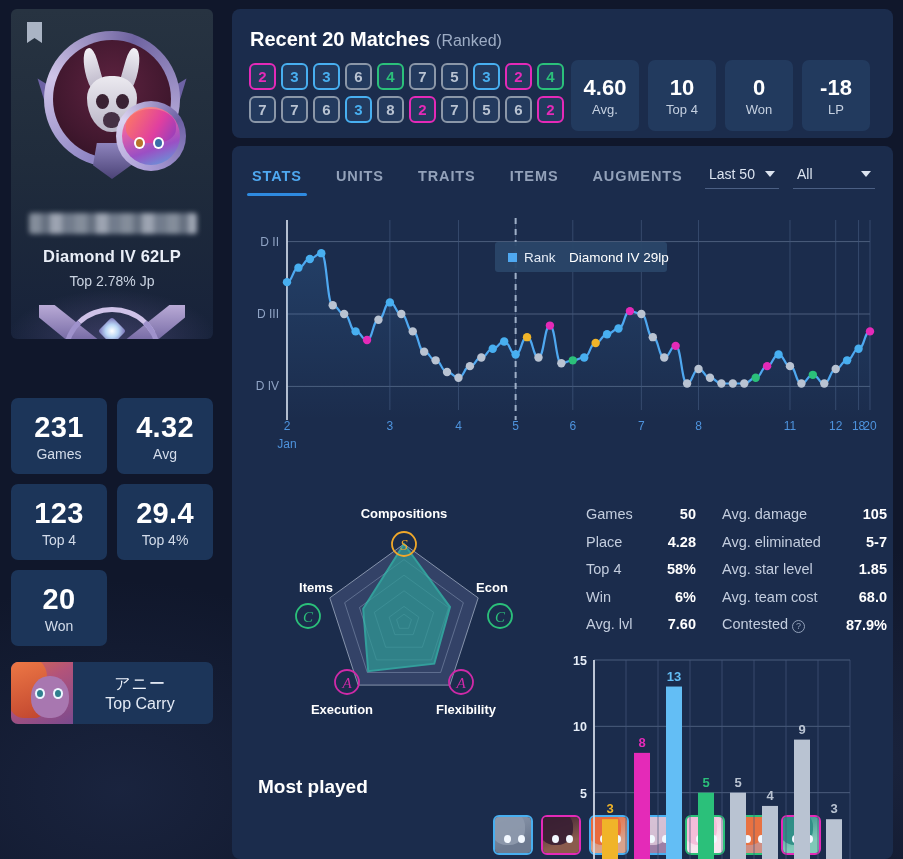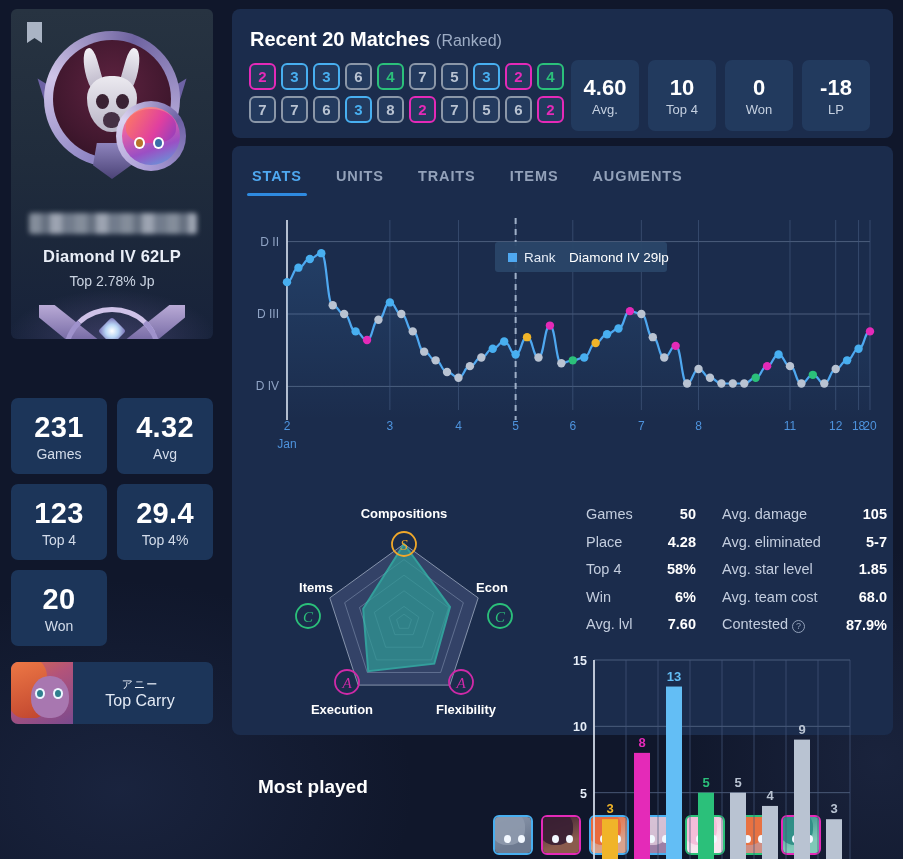--- a/index.html
+++ b/index.html
@@ -94,21 +94,21 @@
     background:linear-gradient(150deg,#d96b4a 0%,#b2537a 40%,#7b4a8e 100%);}
   .carry-hair{position:absolute;left:-4px;top:-2px;width:40px;height:58px;border-radius:40% 30% 30% 40%;
     background:linear-gradient(160deg,#ef7a46,#c0452f);}
   .carry-face{position:absolute;left:20px;top:14px;width:38px;height:42px;border-radius:48% 48% 45% 45%;
     background:#a877b0;}
   .carry-eye{position:absolute;top:26px;width:10px;height:11px;border-radius:50%;background:#eef6ff;}
   .carry-eye.l{left:24px;} .carry-eye.r{left:42px;}
   .carry-eye i{position:absolute;left:2px;top:2px;width:6px;height:7px;border-radius:50%;background:#2f7f8e;}
   .carry-text{flex:1;display:flex;flex-direction:column;align-items:center;justify-content:center;
     margin-left:-6px;z-index:2;}
-  .carry-jp{font-size:11px;color:#eef3fb;letter-spacing:1px;}
+  .carry-jp{font-size:16px;color:#eef3fb;letter-spacing:1px;}
   .carry-sub{font-size:16px;color:#e3eaf5;}
 
   
   .panel{position:absolute;background:#1b2c4c;border-radius:8px;}
   #recent-panel{left:232px;top:9px;width:661px;height:129px;}
   .recent-title{position:absolute;left:18px;top:19px;font-size:20px;font-weight:bold;color:#fff;}
   .recent-sub{font-size:16px;font-weight:normal;color:#9dacc4;margin-left:6px;}
 
   .badge-rows{position:absolute;left:17px;top:54px;display:flex;flex-direction:column;gap:6px;}
   .badge-row{display:flex;gap:5px;}
@@ -117,21 +117,21 @@
   .badge.p2{border-color:#e42ab8;color:#e42ab8;}
   .badge.p3{border-color:#48aff0;color:#48aff0;}
   .badge.p4{border-color:#2bc07a;color:#2bc07a;}
 
   .sum-boxes{position:absolute;left:339px;top:51px;display:flex;gap:9px;}
   .sum-box{width:68px;height:71px;background:#223a5e;border-radius:7px;display:flex;flex-direction:column;
     align-items:center;justify-content:center;gap:1px;}
   .sum-val{font-size:22px;font-weight:bold;color:#fff;}
   .sum-lbl{font-size:13px;color:#c5d0e0;}
 
-  #stats-panel{left:232px;top:146px;width:661px;height:589px;}
+  #stats-panel{left:232px;top:146px;width:661px;height:713px;}
   .tabs{position:absolute;left:15px;top:13px;display:flex;gap:24px;}
   .tab{font-size:14.5px;font-weight:bold;letter-spacing:.9px;color:#93a2ba;padding:9px 5px 12px;position:relative;}
   .tab.active{color:#4fa8f0;}
   .tab.active::after{content:"";position:absolute;left:0;right:0;bottom:0;height:3px;background:#2e8ae0;border-radius:2px;}
 
   .selects{position:absolute;right:18px;top:17px;display:flex;gap:14px;}
   .select{position:relative;height:26px;display:flex;align-items:center;border-bottom:1px solid #4b5f83;
     color:#dbe3ef;font-size:14px;padding:0 4px 3px;}
   .sel-a{width:74px;justify-content:space-between;}
   .sel-b{width:82px;justify-content:space-between;}
@@ -308,20 +308,30 @@
   <div class="panel" id="stats-panel">
 
     <div class="tabs">
       <div class="tab active">STATS</div>
       <div class="tab">UNITS</div>
       <div class="tab">TRAITS</div>
       <div class="tab">ITEMS</div>
       <div class="tab">AUGMENTS</div>
     </div>
 
+    <div class="selects">
+      <div class="select sel-a">
+        <span>Last 50</span>
+        <span class="chev"></span>
+      </div>
+      <div class="select sel-b">
+        <span>All</span>
+        <span class="chev"></span>
+      </div>
+    </div>
 
     <div class="lp-chart">
       <svg id="lpsvg" width="645" height="240" viewBox="0 0 645 240">
           <line x1="47" y1="33.586206896551715" x2="630" y2="33.586206896551715" stroke="#5c6e8c" stroke-width="1" opacity="0.75"></line>
           <text x="39" y="37.586206896551715" text-anchor="end" class="axis-lbl">D II</text>
           <line x1="47" y1="106" x2="630" y2="106" stroke="#5c6e8c" stroke-width="1" opacity="0.75"></line>
           <text x="39" y="110" text-anchor="end" class="axis-lbl">D III</text>
           <line x1="47" y1="178.41379310344828" x2="630" y2="178.41379310344828" stroke="#5c6e8c" stroke-width="1" opacity="0.75"></line>
           <text x="39" y="182.41379310344828" text-anchor="end" class="axis-lbl">D IV</text>
           <line x1="47" y1="12" x2="47" y2="202" stroke="#41567a" stroke-width="1" opacity="0.7"></line>

